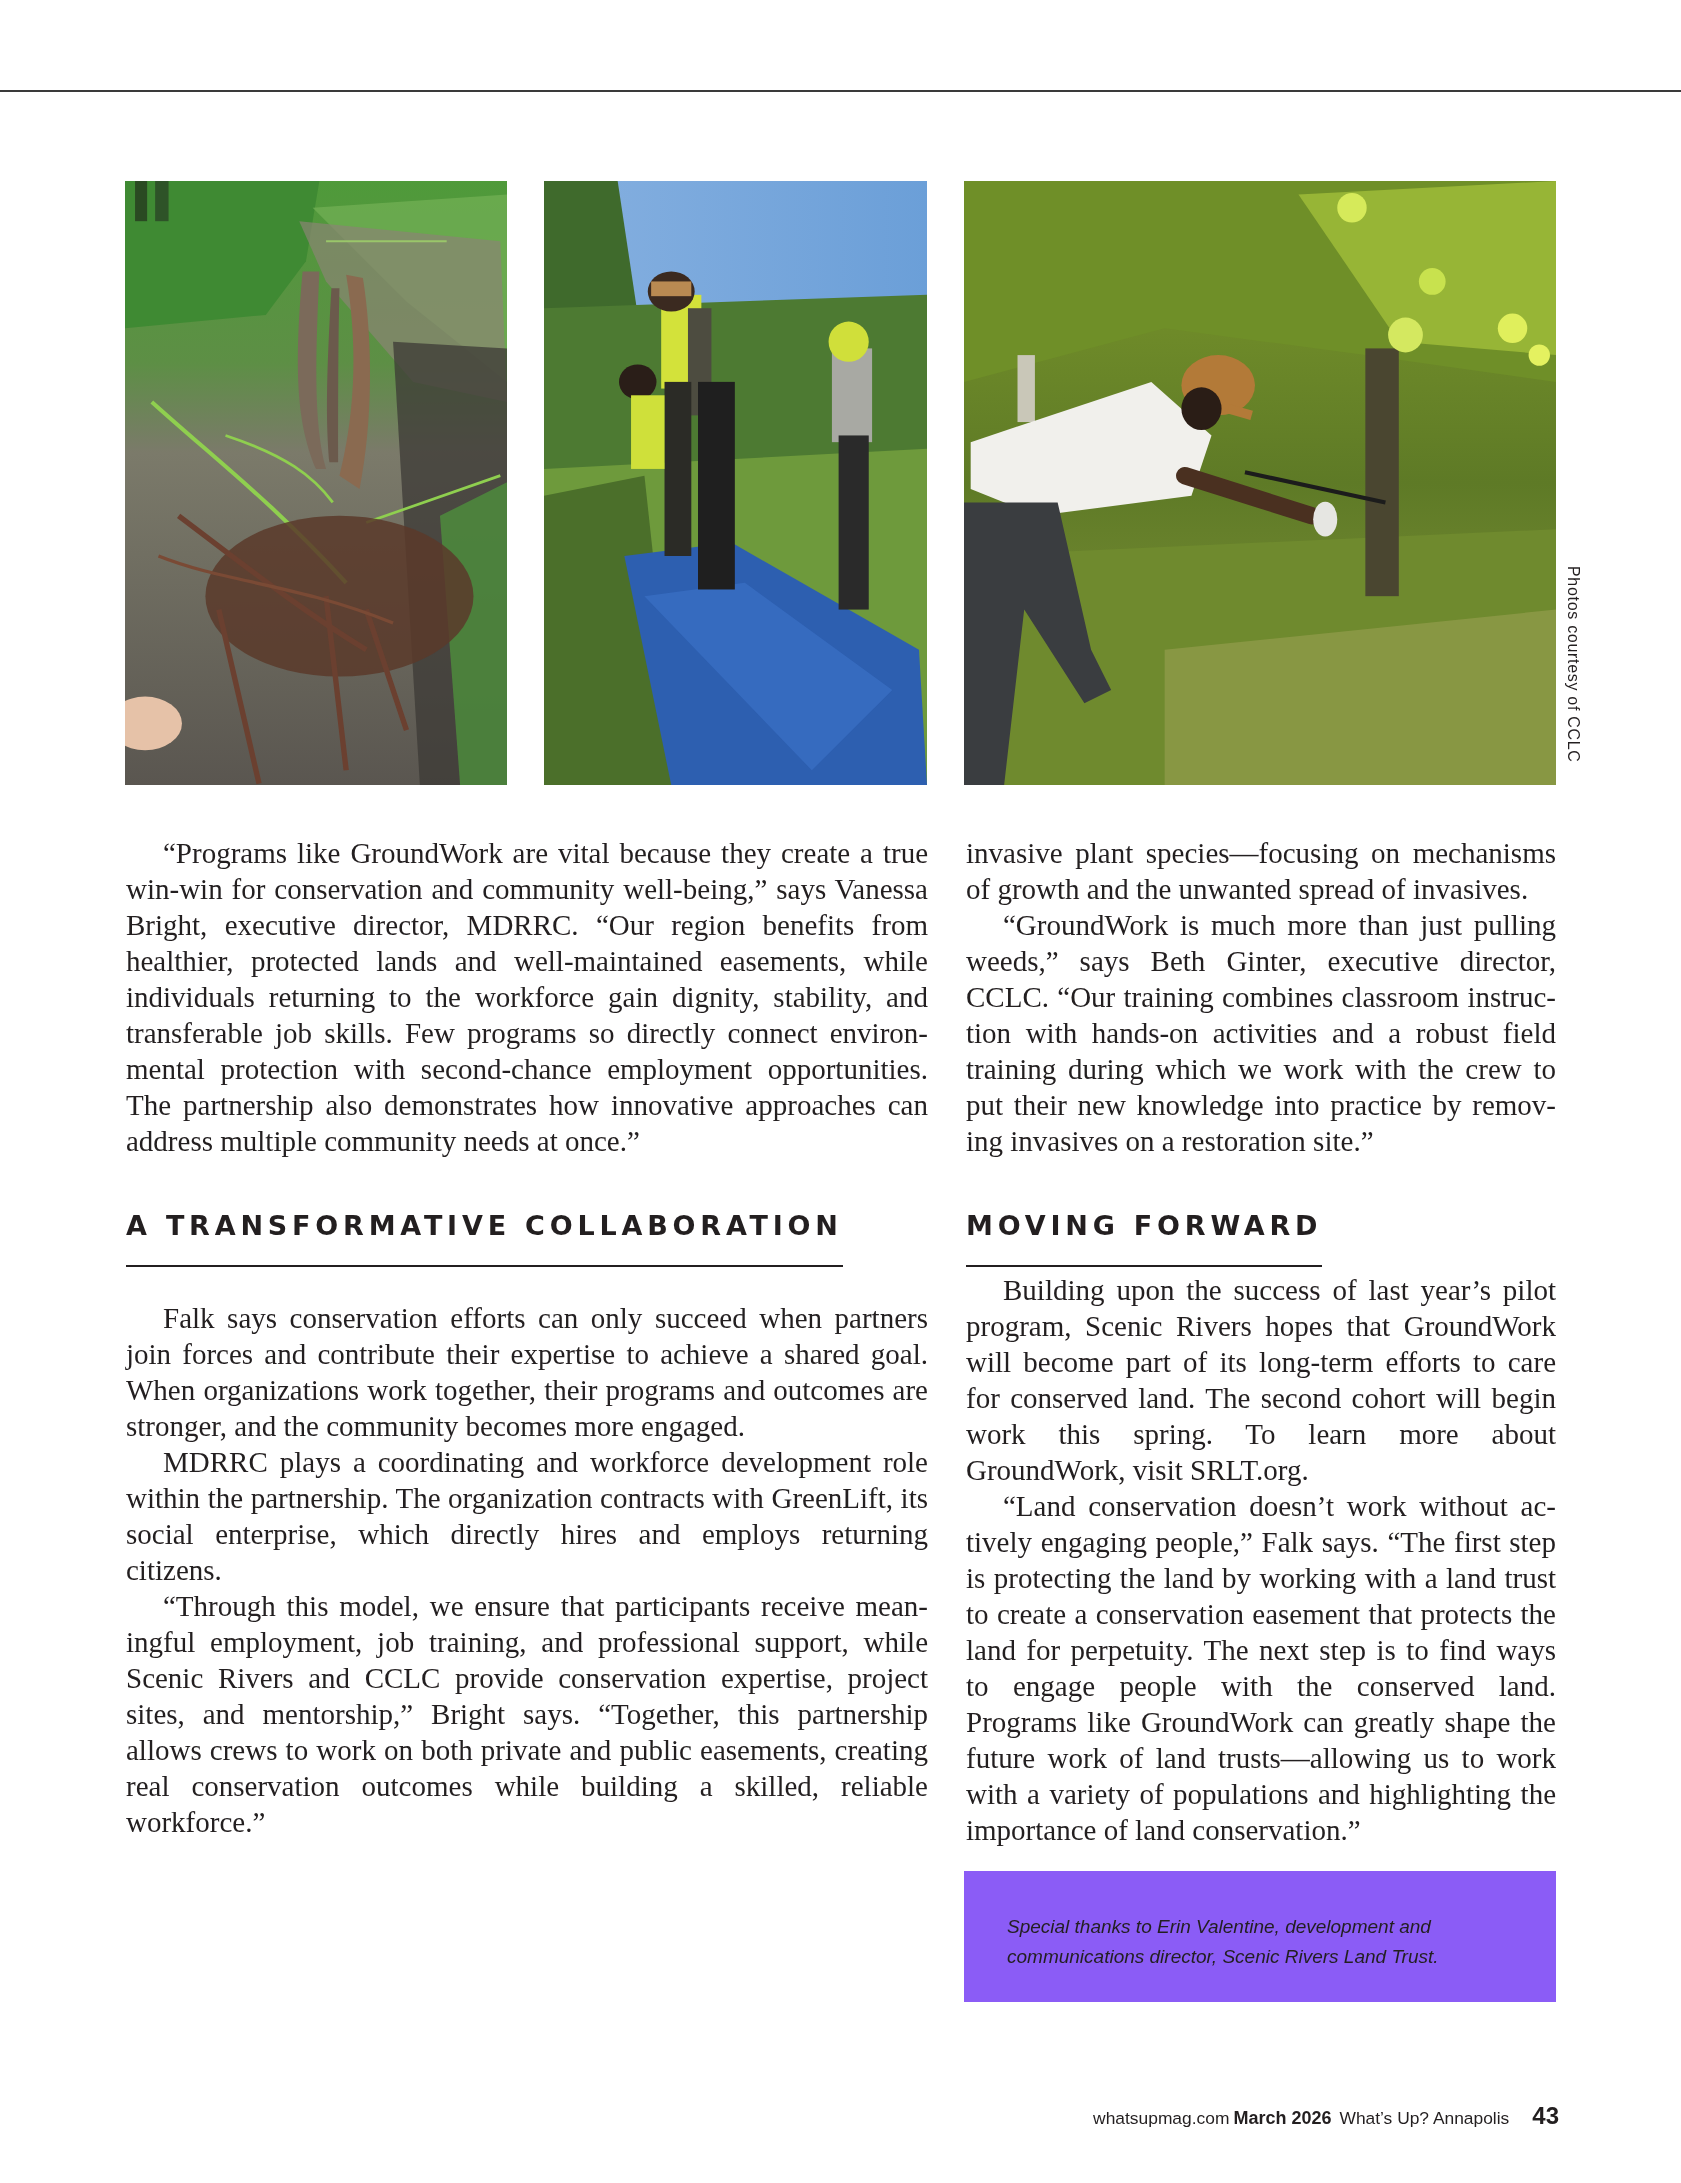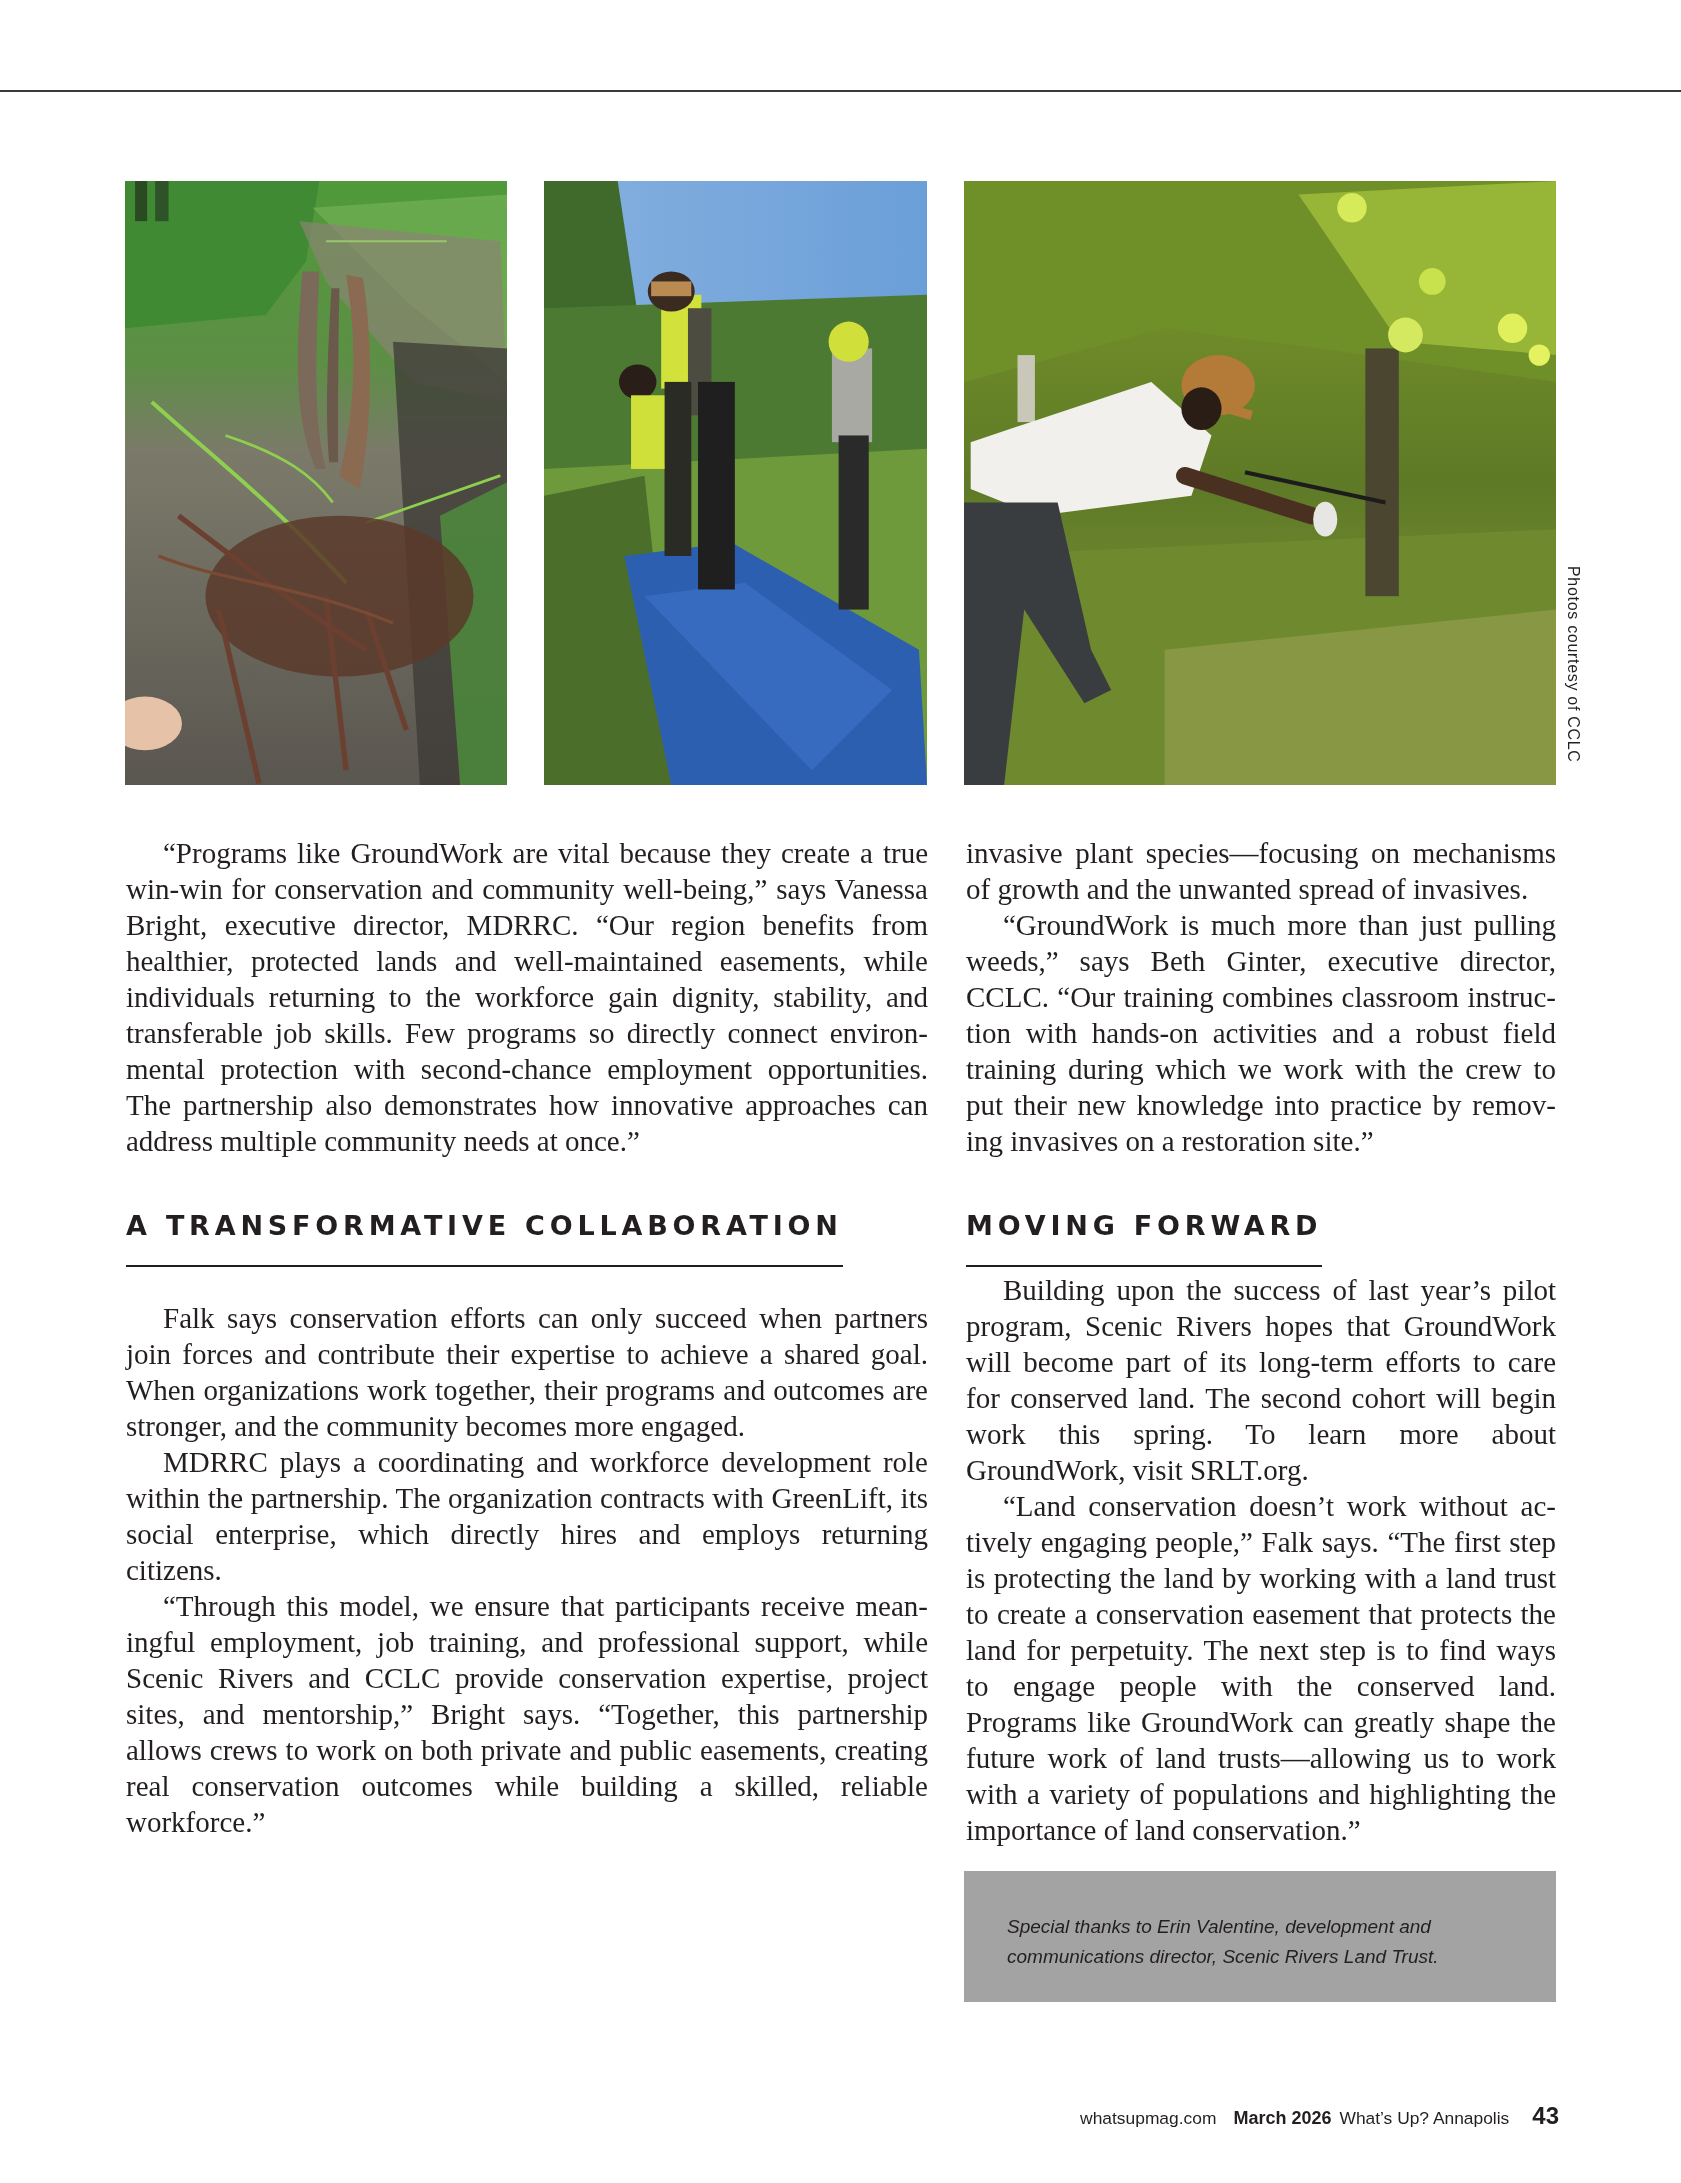--- a/index.html
+++ b/index.html
@@ -32,30 +32,30 @@
     position: absolute; top: 1209px;
     font-family: "DejaVu Sans", sans-serif; font-weight: bold;
     font-size: 27px; letter-spacing: 4.8px; line-height: 33px; color: #231f20;
     white-space: nowrap; padding-bottom: 23px; border-bottom: 2px solid #231f20;
   }
   #heading-left { left: 126px; }
   #heading-right { left: 966px; }
 
   .thanks-box {
     position: absolute; left: 964px; top: 1871px; width: 592px; height: 131px;
-    background: #a3a3a3; box-sizing: border-box; padding: 41px 27px 0 43px;
+    background: #8b5cf6; box-sizing: border-box; padding: 41px 27px 0 43px;
     font-family: "Liberation Sans", sans-serif; font-style: italic; font-size: 19px; line-height: 30px; color: #231f20;
   }
 
   .footer {
     position: absolute; right: 122px; top: 2102px; height: 33px;
     display: flex; align-items: baseline; white-space: nowrap; color: #231f20;
     font-family: "Liberation Sans", sans-serif;
   }
-  .footer .site { font-size: 17.4px; margin-right: 17px; }
+  .footer .site { font-size: 17.4px; margin-right: 4px; }
   .footer .issue { font-size: 18px; font-weight: bold; margin-right: 8px; }
   .footer .mag { font-size: 17.4px; margin-right: 23px; }
   .footer .page { font-size: 24px; font-weight: bold; }
 </style>
 </head>
 <body>
 
 <div class="top-rule"></div>
 
 <div class="photo" id="photo1">

